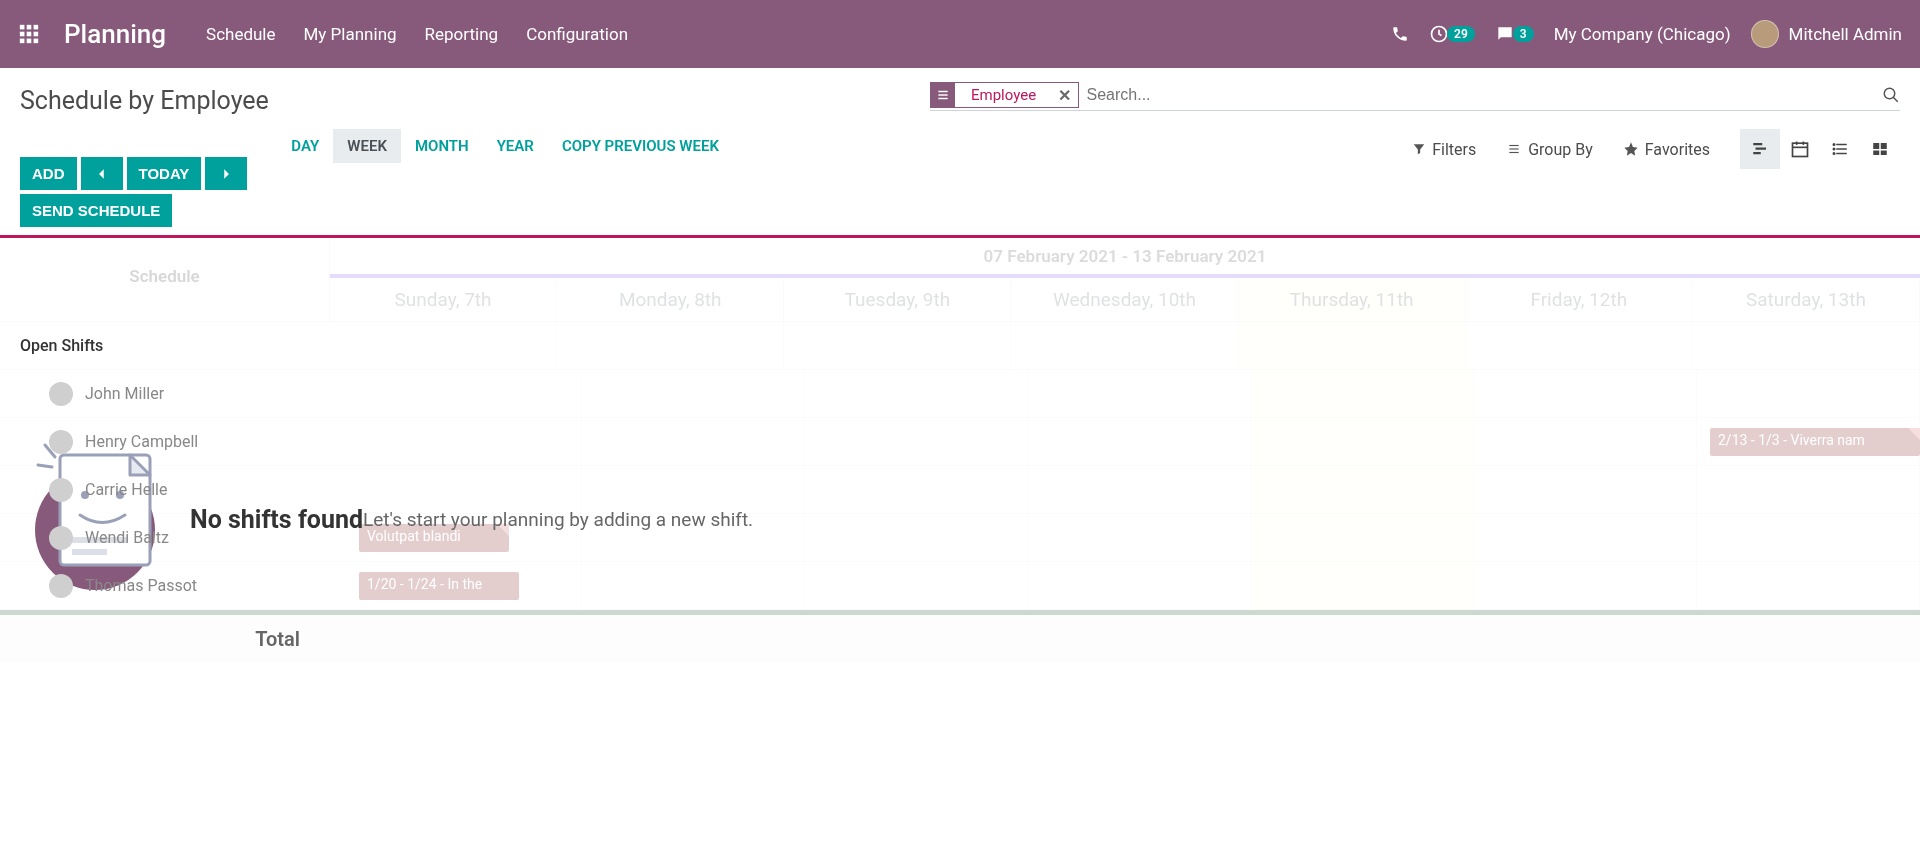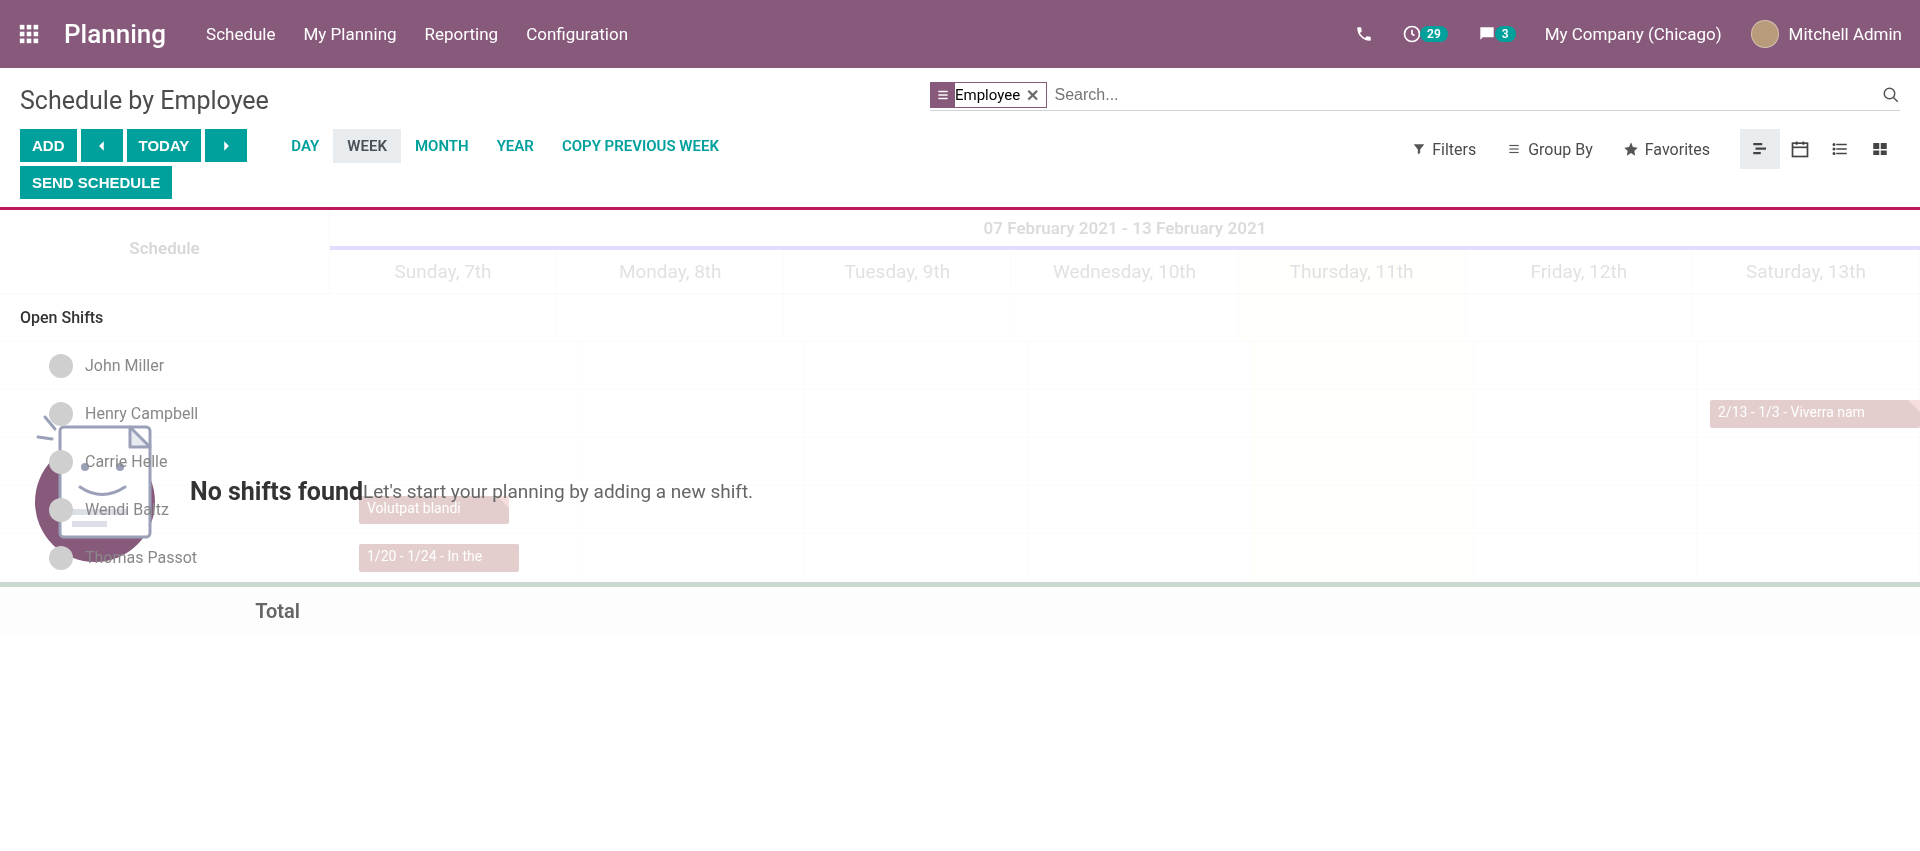--- a/index.html
+++ b/index.html
@@ -4,43 +4,43 @@
 <style>
 * { box-sizing: border-box; margin: 0; padding: 0; }
 body { font-family: -apple-system, BlinkMacSystemFont, "Segoe UI", Roboto, Helvetica, Arial, sans-serif; font-size: 14px; color: #4c4c4c; background: #fff; width: 1920px; height: 851px; overflow: hidden; }
 
 
 .navbar { background: #875a7b; height: 68px; display: flex; align-items: center; color: #fff; padding: 0 18px; }
 .navbar .app-icon { margin-right: 24px; display:inline-flex; cursor:pointer; }
 .navbar .brand { font-size: 26px; font-weight: 500; margin-right: 40px; cursor:pointer; }
 .navbar .menu { display:flex; gap: 28px; }
 .navbar .menu a { color:#fff; font-size:17px; cursor:pointer; }
-.navbar .right { margin-left:auto; display:flex; align-items:center; gap:29px; }
+.navbar .right { margin-left:auto; display:flex; align-items:center; gap:20px; }
 .badge-wrap { position:relative; display:flex; align-items:center; cursor:pointer; }
 .badge { background:#00a09d; color:#fff; font-size:12px; font-weight:600; border-radius:10px; padding:1px 7px; margin-left:-2px; }
 .company { font-size:17px; cursor:pointer; }
 .user { display:flex; align-items:center; gap:10px; font-size:17px; cursor:pointer; }
 .avatar-sm { width:28px; height:28px; border-radius:50%; background:#b89b7a; display:inline-block; border:1px solid rgba(255,255,255,0.4); }
 
 
 .cp { padding: 12px 20px 8px 20px; border-bottom:3px solid #be185d; }
 .cp-row1 { display:flex; align-items:flex-start; }
 .view-title { font-size:25px; color:#4c4c4c; margin-top:6px; }
 .search-area { margin-left:auto; width:970px; }
 .search-box { border-bottom:1px solid #ced4da; display:flex; align-items:center; padding:2px 0; }
 .facet { display:inline-flex; align-items:center; border:1px solid #875a7b; margin-right:8px; }
 .facet-icon { background:#875a7b; color:#fff; width:24px; height:24px; display:flex; align-items:center; justify-content:center; }
-.facet-label { padding:0 0; color:#000000; font-size:15px; }
+.facet-label { padding:0 16px; color:#be185d; font-size:15px; }
 .facet-remove { padding:0 6px; color:#6b6b6b; font-weight:bold; cursor:pointer; font-size:16px; }
 .search-input { border:none; outline:none; font-size:16px; flex:1; background:transparent; }
 .search-icon { color:#6b6b6b; cursor:pointer; }
 
 .cp-row2 { display:flex; align-items:flex-start; margin-top:14px; }
 .action-btns { display:flex; flex-wrap:wrap; gap:4px; }
-.btn { background:#00a09d; color:#fff; border:none; padding:8px 12px; font-size:15px; font-weight:600; cursor:pointer; display:inline-flex; align-items:center; }
+.btn { background:#00a09d; color:#fff; border:none; padding:8px 12px; font-size:15px; font-weight:600; cursor:pointer; display:inline-flex; align-items:center;margin-top:28px; }
 .btn.arrow { padding:8px 14px; }
 .btn.send { margin-top:4px; }
 .range-btns { display:flex; margin-left:30px; }
 .range-btn { padding:8px 14px; font-size:15px; font-weight:600; color:#00a09d; cursor:pointer; }
 .range-btn.active { background:#e9ecef; color:#495057; }
 
 .filter-bar { margin-left:auto; display:flex; align-items:center; gap:30px; color:#4c4c4c; font-size:16px; }
 .filter-item { display:flex; align-items:center; gap:6px; cursor:pointer; }
 .view-switch { display:flex; border:none; }
 .view-btn { width:40px; height:40px; display:flex; align-items:center; justify-content:center; cursor:pointer; color:#4c4c4c;}

